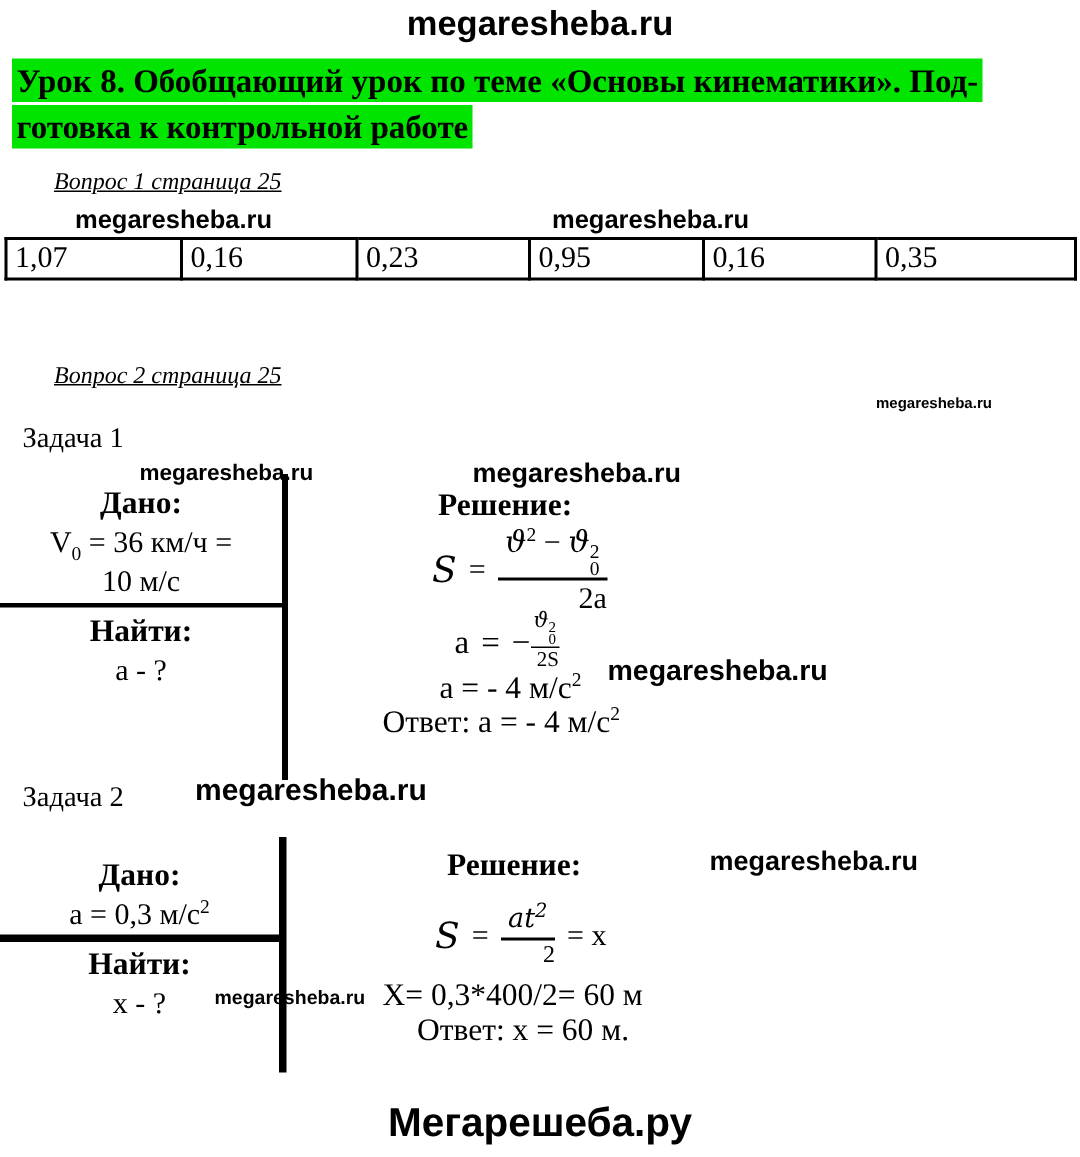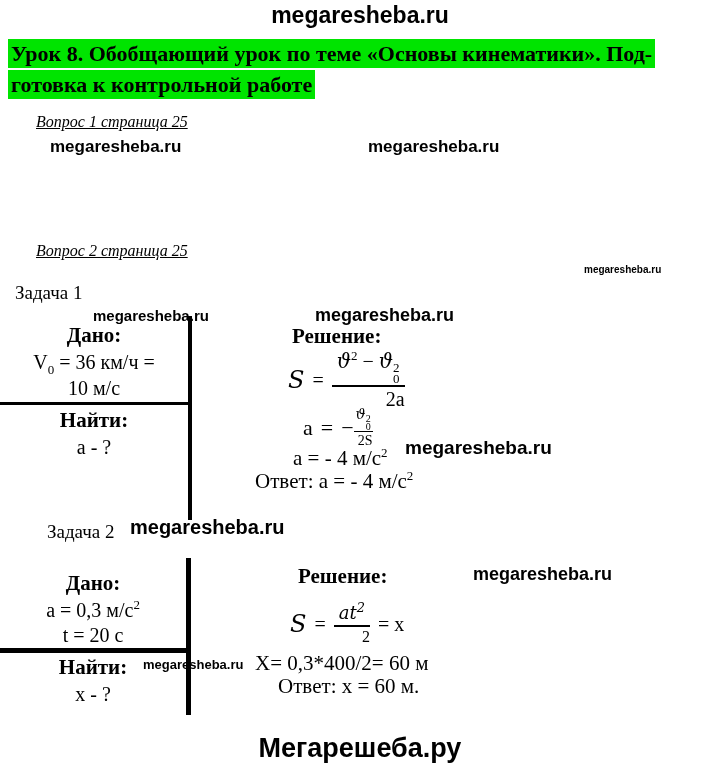--- a/index.html
+++ b/index.html
@@ -27,21 +27,21 @@
   table.kin{
     position:absolute;left:3px;top:158px;width:713px;border-collapse:collapse;
     font-size:20px;table-layout:fixed;z-index:1;
   }
   table.kin td{border:2px solid #000;padding:0 2px 1px 5px;height:24px;overflow:hidden;white-space:nowrap;}
   table.kin td.gh{font-size:21px;}
   sup.sp{font-size:13px;line-height:0;}
   sub.sb{font-size:13px;line-height:0;}
   .task-label{position:absolute;left:15px;font-size:19px;}
   #task1-label{top:282px;}
-  #task2-label{top:521px;margin-left:32px;}
+  #task2-label{top:521px;}
   .given-box{
     position:absolute;left:0;text-align:center;font-size:20px;z-index:2;
   }
   #box1{top:316px;width:192px;height:204px;border-right:4px solid #000;padding-top:6px;box-sizing:border-box;}
   #box2{top:558px;width:191px;height:157px;border-right:5px solid #000;padding-top:12px;box-sizing:border-box;}
   .given-box .gtitle{font-weight:bold;font-size:21px;line-height:27px;}
   .given-box .gline{line-height:26px;}
   .given-box .gline2{line-height:25px;}
   .rule{height:3px;background:#000;border:0;margin:1px 0;}
   #box2 .rule{height:5px;margin:0;}
@@ -107,20 +107,28 @@
 <table class="kin">
   <colgroup>
     <col style="width:117px">
       <col style="width:117px">
       <col style="width:115px">
     <col style="width:116px">
       <col style="width:115px">
       <col style="width:133px">
   </colgroup>
   <tbody>
+  <tr>
+    <td>1,07</td>
+    <td>0,16</td>
+    <td>0,23</td>
+    <td>0,95</td>
+    <td>0,16</td>
+    <td>0,35</td>
+  </tr>
 </tbody>
   </table>
 
 <div class="wm" id="wm-tiny">megaresheba.ru</div>
 
 <div class="task-label" id="task1-label">Задача 1</div>
 <div class="wm" id="wm-t1-given">megaresheba.ru</div>
 
 <div class="given-box" id="box1">
   <div class="gtitle">Дано:</div>
@@ -166,21 +174,20 @@
 <div class="wm" id="wm-t1-mid">megaresheba.ru</div>
 <div class="textline" id="res1"><span>a  = - 4 м/с</span><sup class="sp">2</sup></div>
 <div class="textline" id="ans1"><span>Ответ: a  = - 4 м/с</span><sup class="sp">2</sup></div>
 
 <div class="task-label" id="task2-label">Задача 2</div>
 <div class="wm" id="wm-t2-label">megaresheba.ru</div>
 
 <div class="given-box" id="box2">
   <div class="gtitle">Дано:</div>
   <div class="gline"><span>a = 0,3 м/с</span><sup class="sp">2</sup></div>
-  <div class="gline2">t = 20 с</div>
   <div class="rule"></div>
   <div class="ftitle">Найти:</div>
   <div class="gline">x - ?</div>
 </div>
 
 <div class="wm" id="wm-t2-find">megaresheba.ru</div>
 <div class="sol-title" id="sol2-title">Решение:</div>
 <div class="wm" id="wm-t2-sol">megaresheba.ru</div>
 
 <div class="frm" id="f1-t2">

